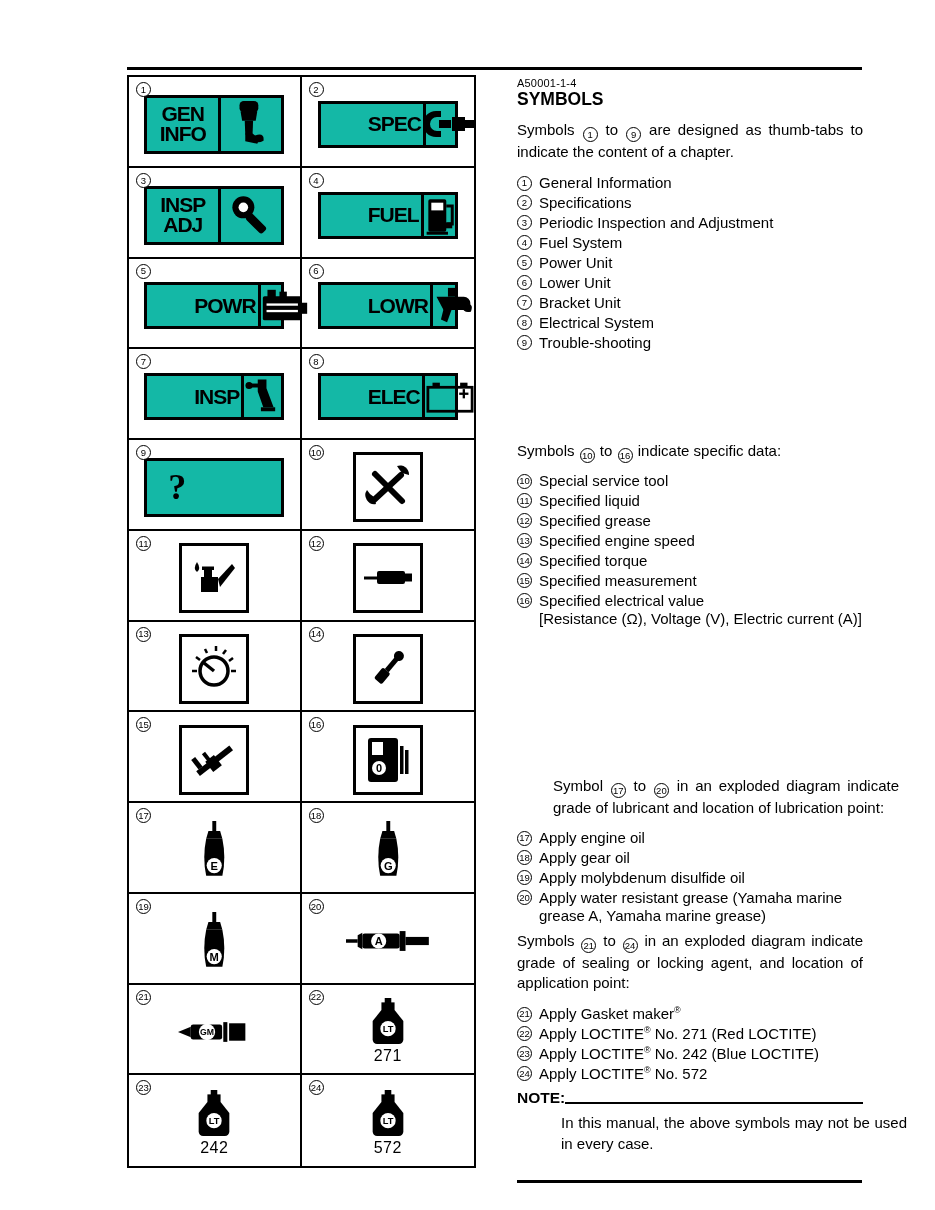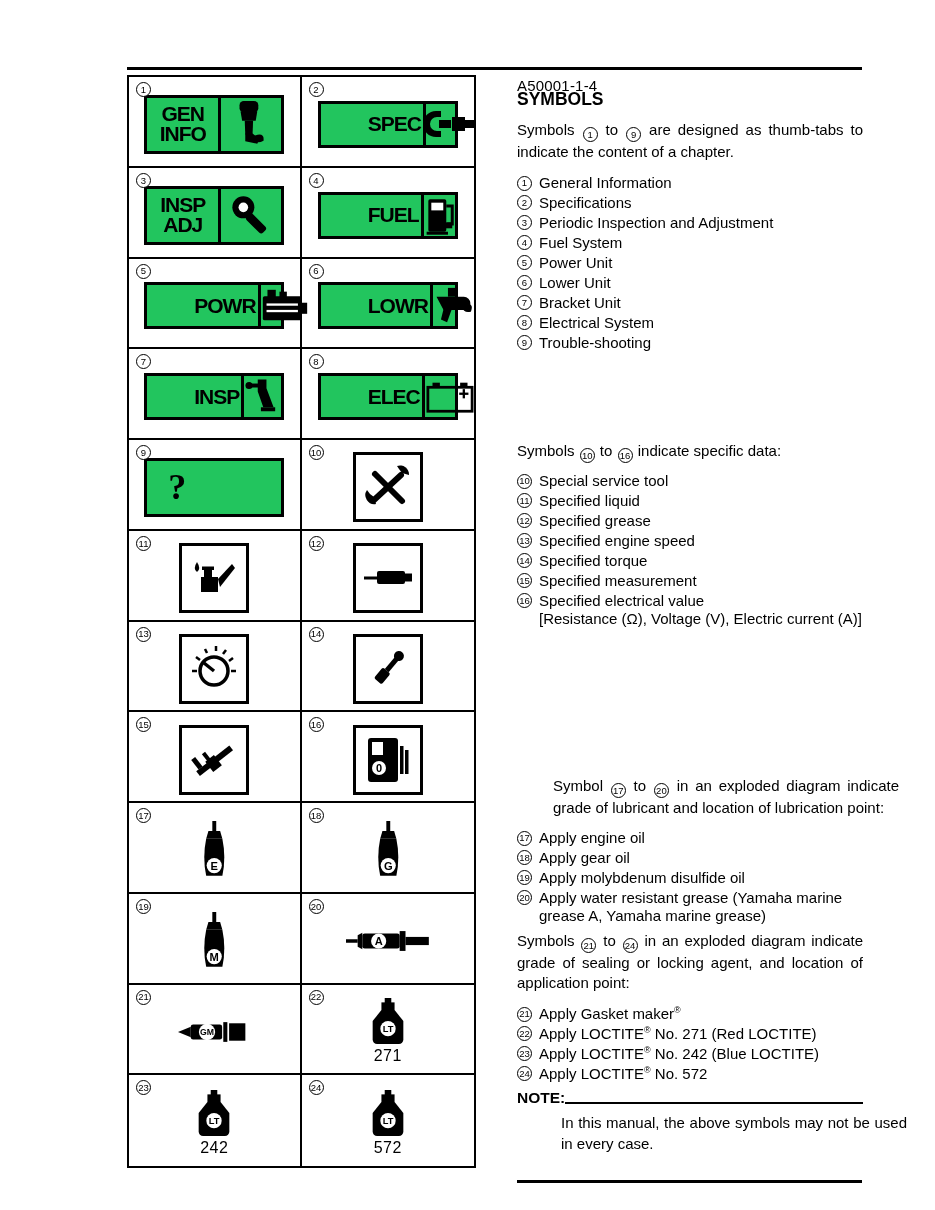--- a/index.html
+++ b/index.html
@@ -13,36 +13,36 @@
   #grid{position:absolute;left:127px;top:75px;width:349px;height:1093px;border:2.5px solid #000;
         display:grid;grid-template-columns:1fr 1fr;grid-template-rows:repeat(12,1fr);background:#fff;}
   .cell{position:relative;border-right:2px solid #000;border-bottom:2px solid #000;
         display:flex;align-items:center;justify-content:center;}
   .cell:nth-child(2n){border-right:none;}
   .cell:nth-child(23),.cell:nth-child(24){border-bottom:none;}
   .cellnum{position:absolute;top:5px;left:7px;}
   .circ{display:inline-flex;align-items:center;justify-content:center;width:15px;height:15px;
         border:1.3px solid #000;border-radius:50%;font-size:9.5px;line-height:1;flex:none;background:#fff;}
   .cell-content{display:flex;flex-direction:column;align-items:center;justify-content:center;width:100%;height:100%;padding-top:6px;}
-  .tabbox{display:flex;align-items:stretch;border:3px solid #000;background:#22c55e;width:140px;}
+  .tabbox{display:flex;align-items:stretch;border:3px solid #000;background:#14b8a6;width:140px;}
   .tabbox.h1{height:47px;padding-left:45px;}
   .tabbox.h2{height:59px;}
   .tablabel{flex:1;display:flex;flex-direction:column;justify-content:center;align-items:center;
             font-weight:bold;font-size:21px;line-height:.95;letter-spacing:-1px;border-right:3px solid #000;padding:0 2px;}
   .tabicon{width:60px;display:flex;align-items:center;justify-content:center;}
   .tabicon svg,.iconbox svg,.plain svg{display:block;}
   .iconbox{width:70px;height:70px;border:3px solid #000;display:flex;align-items:center;justify-content:center;background:#fff;}
   .qmark{font-size:36px;font-weight:bold;font-family:"Liberation Serif",serif;line-height:1;}
   .plain{display:flex;flex-direction:column;align-items:center;}
   .caption{font-size:16px;margin-top:3px;letter-spacing:.5px;}
 
   
   #right{position:absolute;left:517px;top:75px;width:346px;height:1112px;font-size:15px;}
   #right>div{position:absolute;left:0;width:100%;}
-  #r-code{top:2px;font-size:15px;letter-spacing:.2px;}
+  #r-code{top:2px;font-size:11px;letter-spacing:.2px;}
   #r-title{top:14px;font-size:17.5px;font-weight:bold;}
   #r-para1{top:45px;}
   #r-list1{top:99px;}
   #r-para2{top:366px;}
   #r-list2{top:397px;}
   #r-para3{top:701px;margin-left:36px;}
   #r-list3{top:754px;}
   #r-para4{top:856px;}
   #r-list4{top:930px;}
   #r-note{top:1014px;display:flex;align-items:flex-end;font-weight:bold;font-size:15.5px;}

